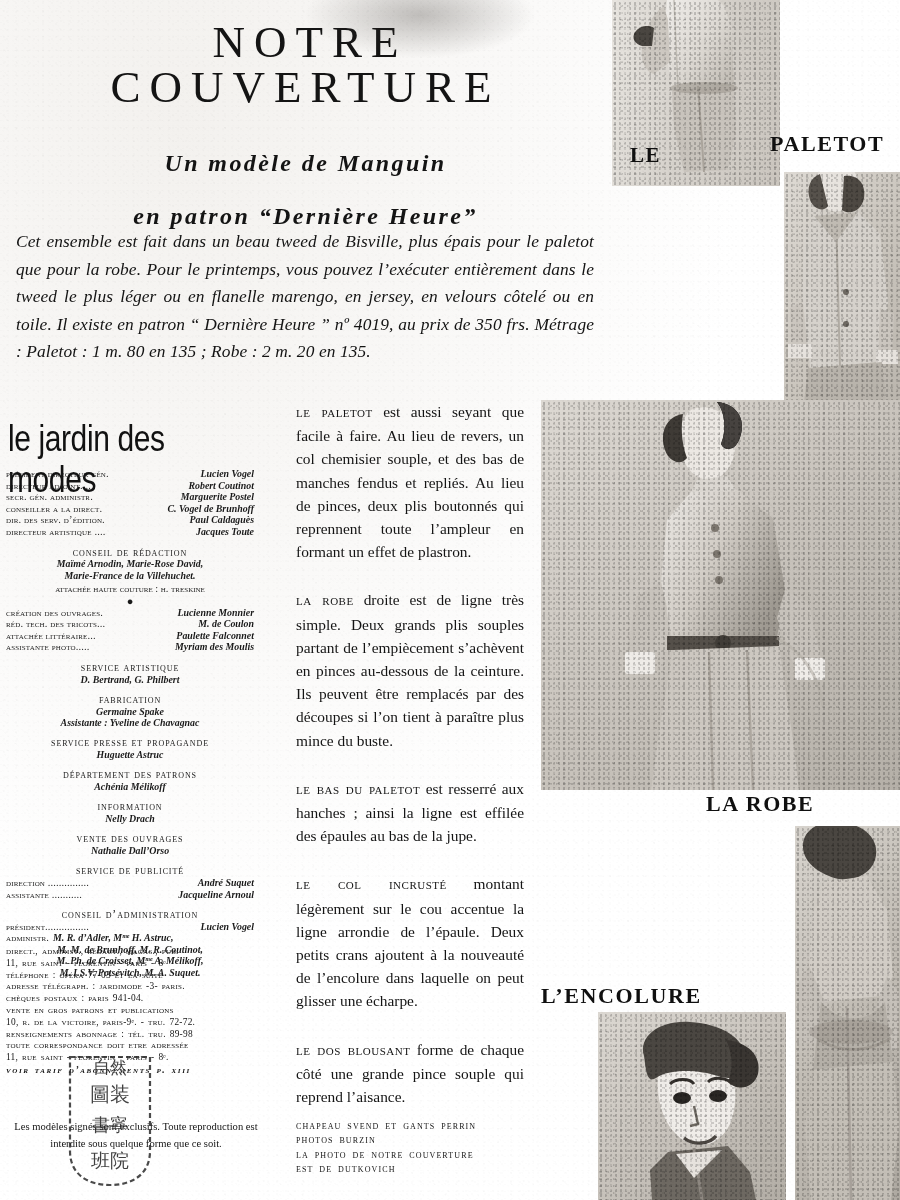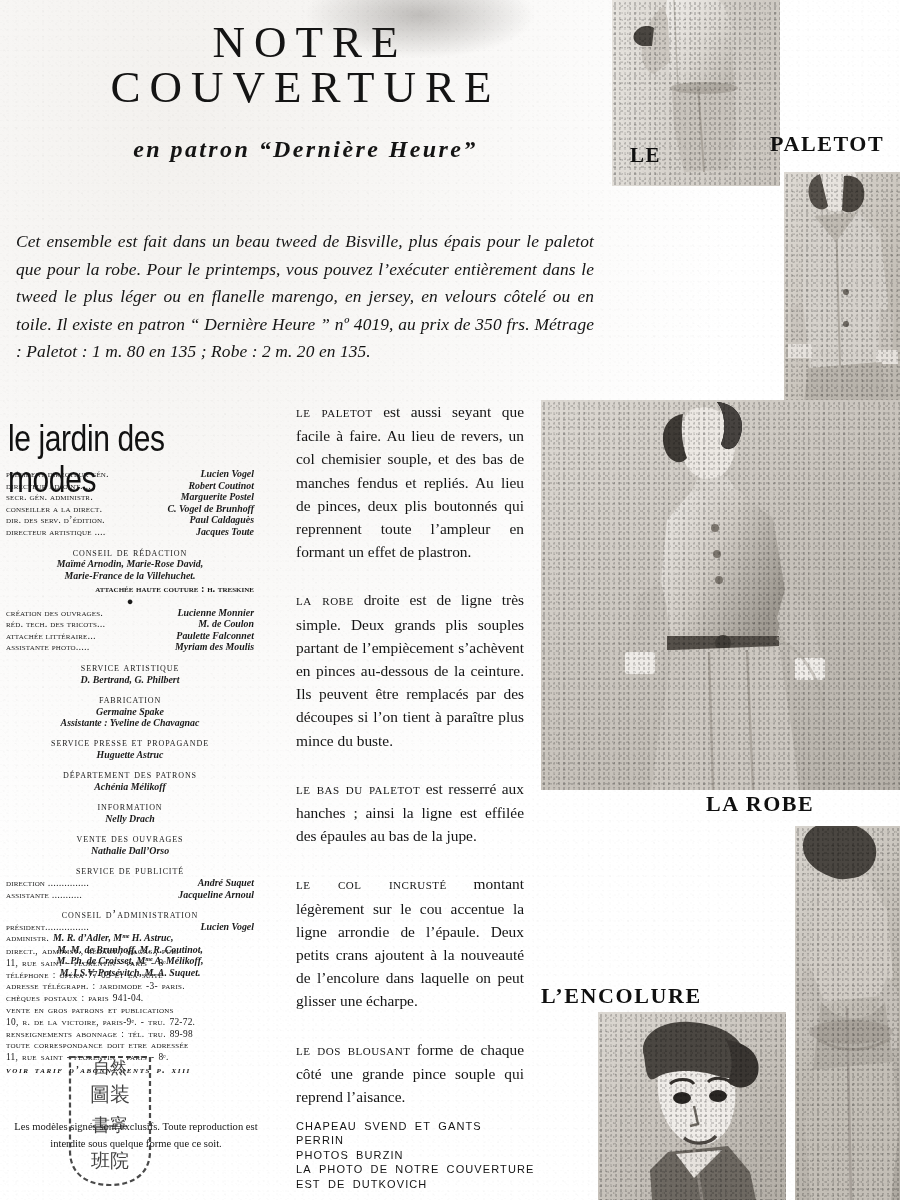--- a/index.html
+++ b/index.html
@@ -112,22 +112,21 @@
     font-size: 10.4px;
     letter-spacing: .15px;
   }
   .masthead .name {
     font-style: italic;
     font-weight: 700;
     font-size: 9.9px;
     padding-left: 4px;
   }
   .masthead .ctr {
-    text-align: right;
-    font-weight: bold;
+    text-align: center;
   }
   .masthead .hdr {
     font-variant: small-caps;
     text-transform: lowercase;
     font-size: 11.6px;
     letter-spacing: .9px;
     text-align: center;
     margin-top: 9px;
   }
   .masthead .nm {
@@ -197,22 +196,22 @@
   .col-mid p { margin: 0 0 25px 0; }
   .col-mid .lead {
     font-variant: small-caps;
     text-transform: lowercase;
     letter-spacing: .5px;
     font-size: 16.2px;
   }
   .col-credits {
     position: absolute;
     left: 296px; top: 1118px; width: 240px;
-    font-family: Liberation Sans, sans-serif;
-    font-size: 15px;
+    font-family: Liberation Serif, serif;
+    font-size: 11px;
     line-height: 14.4px;
     font-variant: small-caps;
     text-transform: lowercase;
     letter-spacing: 1.1px;
     word-spacing: 2px;
   }
 
   
   .photo {
     position: absolute;
@@ -393,20 +392,21 @@
   <div class="tex"></div>
 </div>
 
 <div class="caption" id="cap-le">LE</div>
 <div class="caption" id="cap-paletot">PALETOT</div>
 <div class="caption" id="cap-robe">LA ROBE</div>
 <div class="caption" id="cap-encolure">L’ENCOLURE</div>
 
 <div class="headline">
   <h1>NOTRE COUVERTURE</h1>
+  <div class="sub1">Un modèle de Manguin</div>
   <div class="sub2">en patron “Dernière Heure”</div>
 </div>
 
 <div class="intro">Cet ensemble est fait dans un beau tweed de Bisville, plus épais pour le paletot que pour la robe. Pour le printemps, vous pouvez l’exécuter entièrement dans le tweed le plus léger ou en flanelle marengo, en jersey, en velours côtelé ou en toile. Il existe en patron “ Dernière Heure ” nº 4019, au prix de 350 frs. Métrage : Paletot : 1 m. 80 en 135 ; Robe : 2 m. 20 en 135.</div>
 
 <div class="logo">le jardin des modes</div>
 
 <div class="masthead">
   <div class="row">
     <span class="role">Président Directeur Gén.</span>

